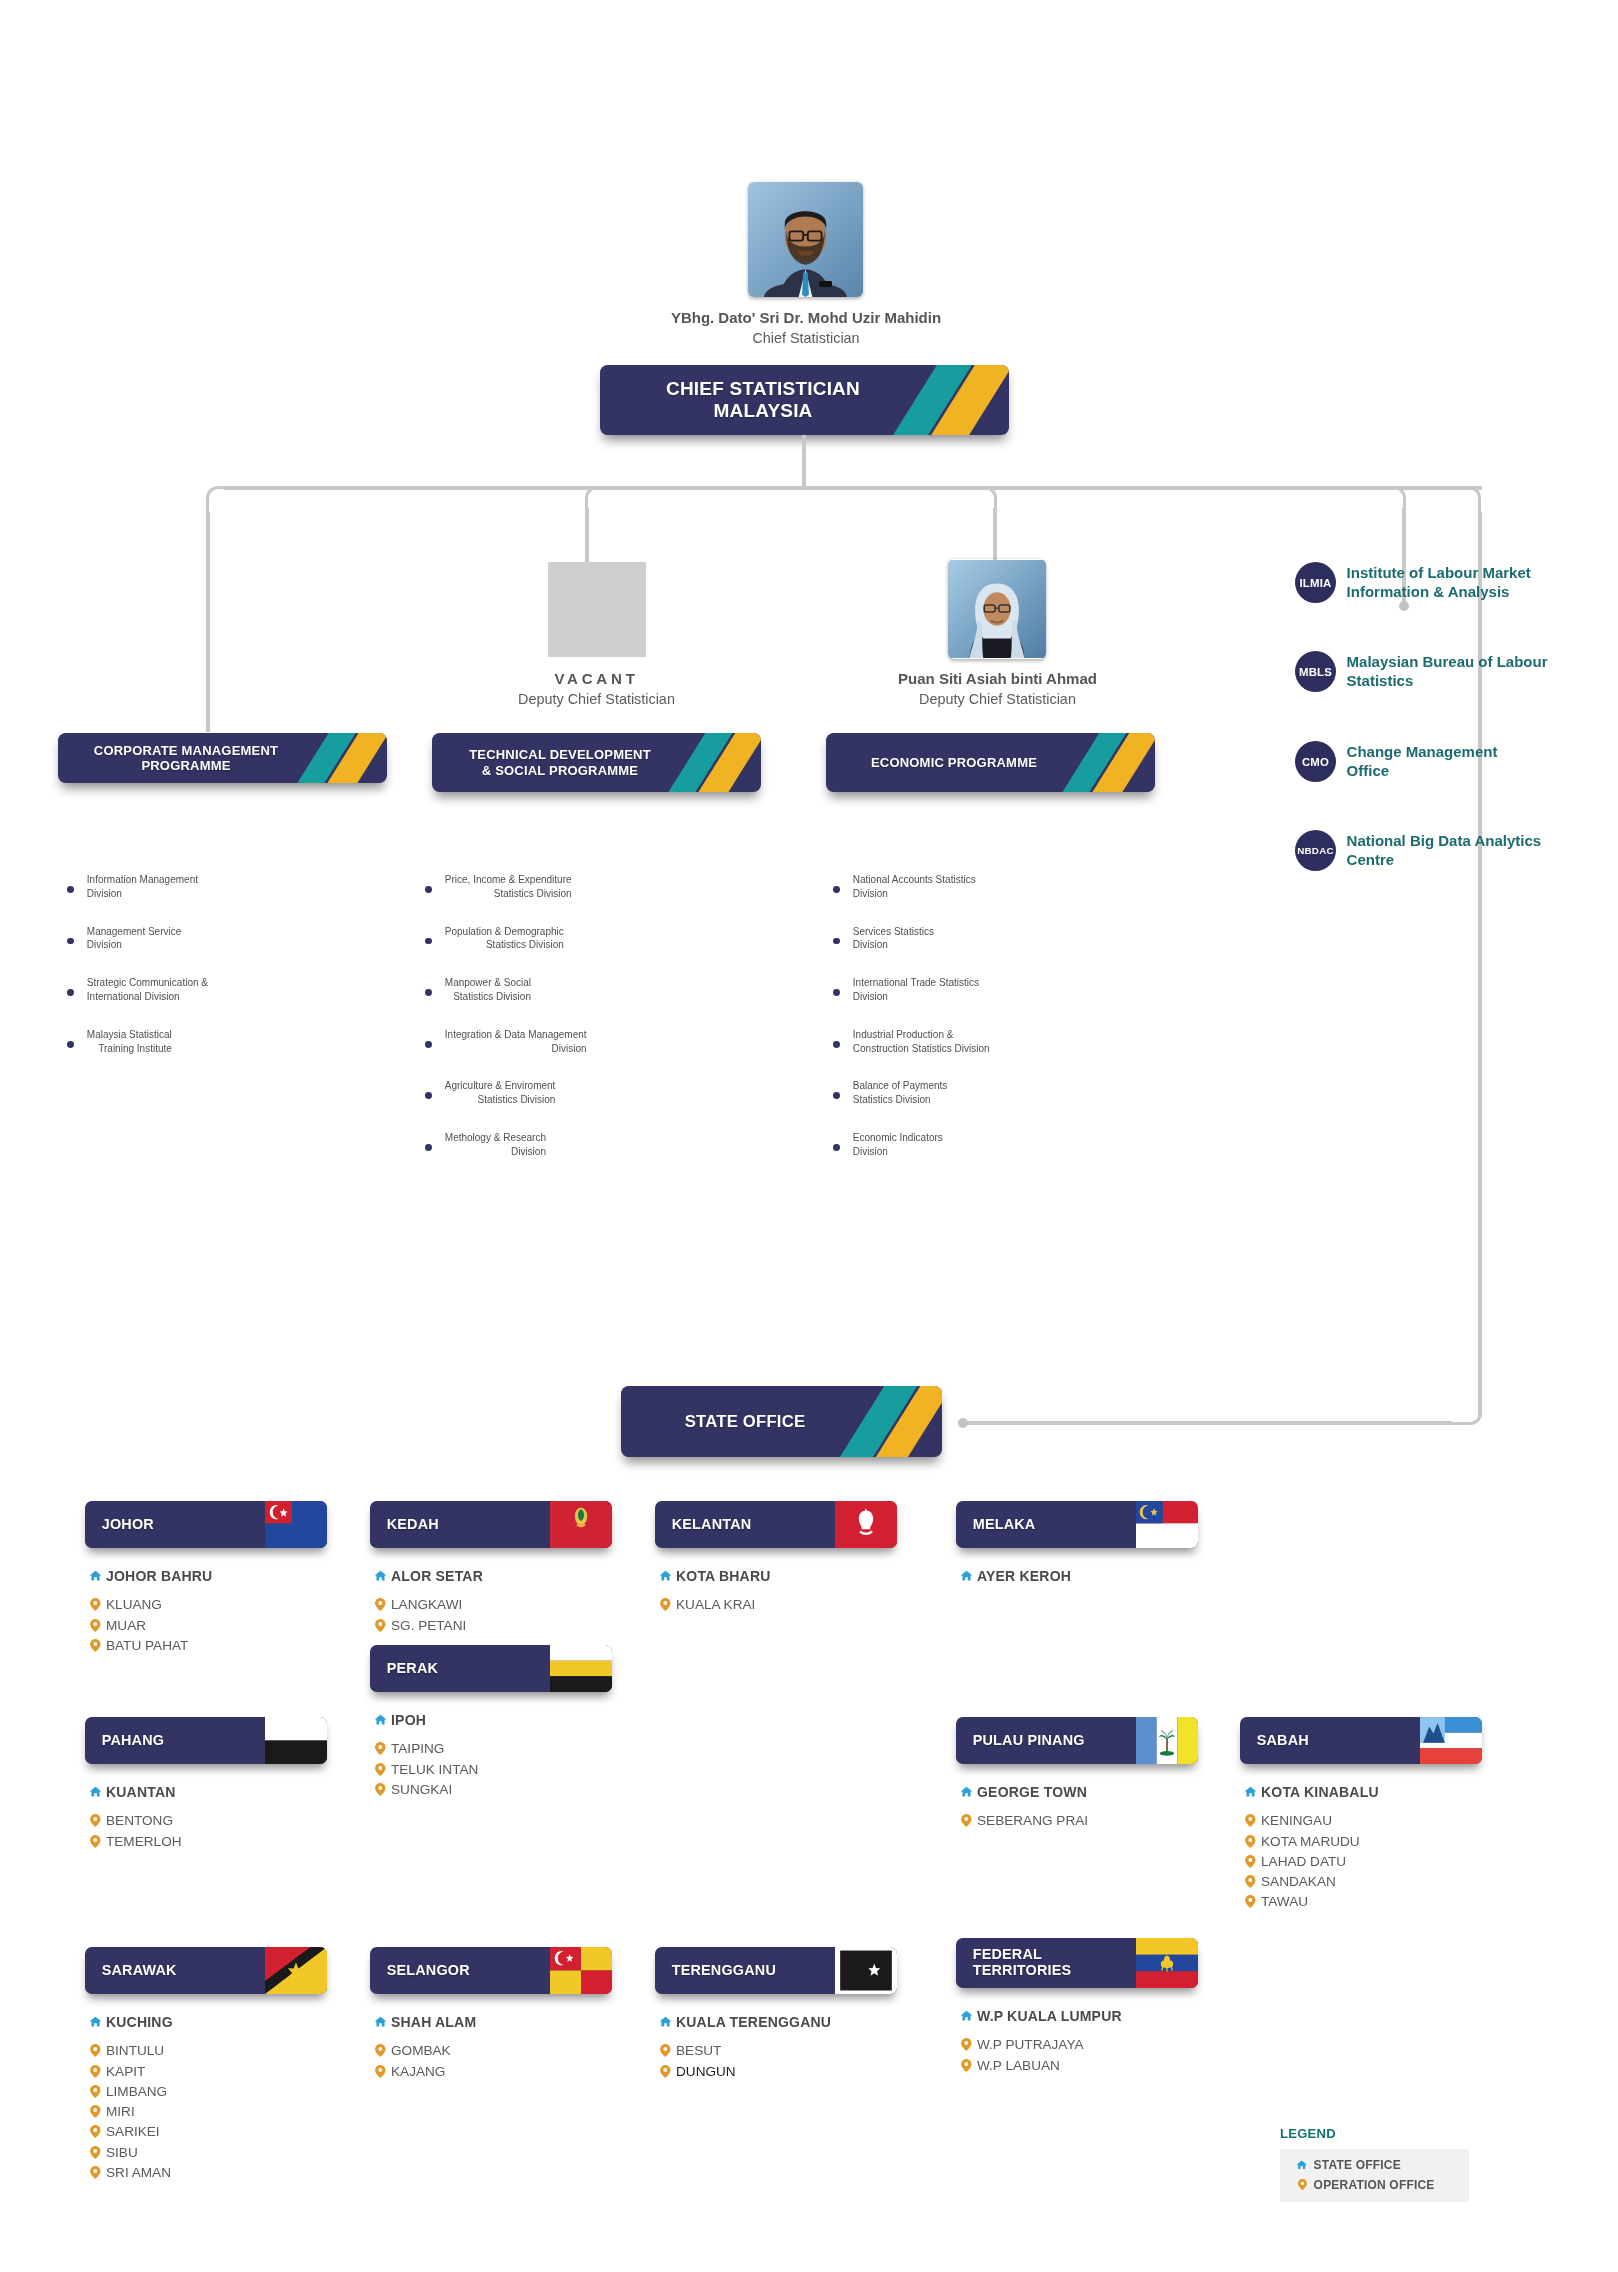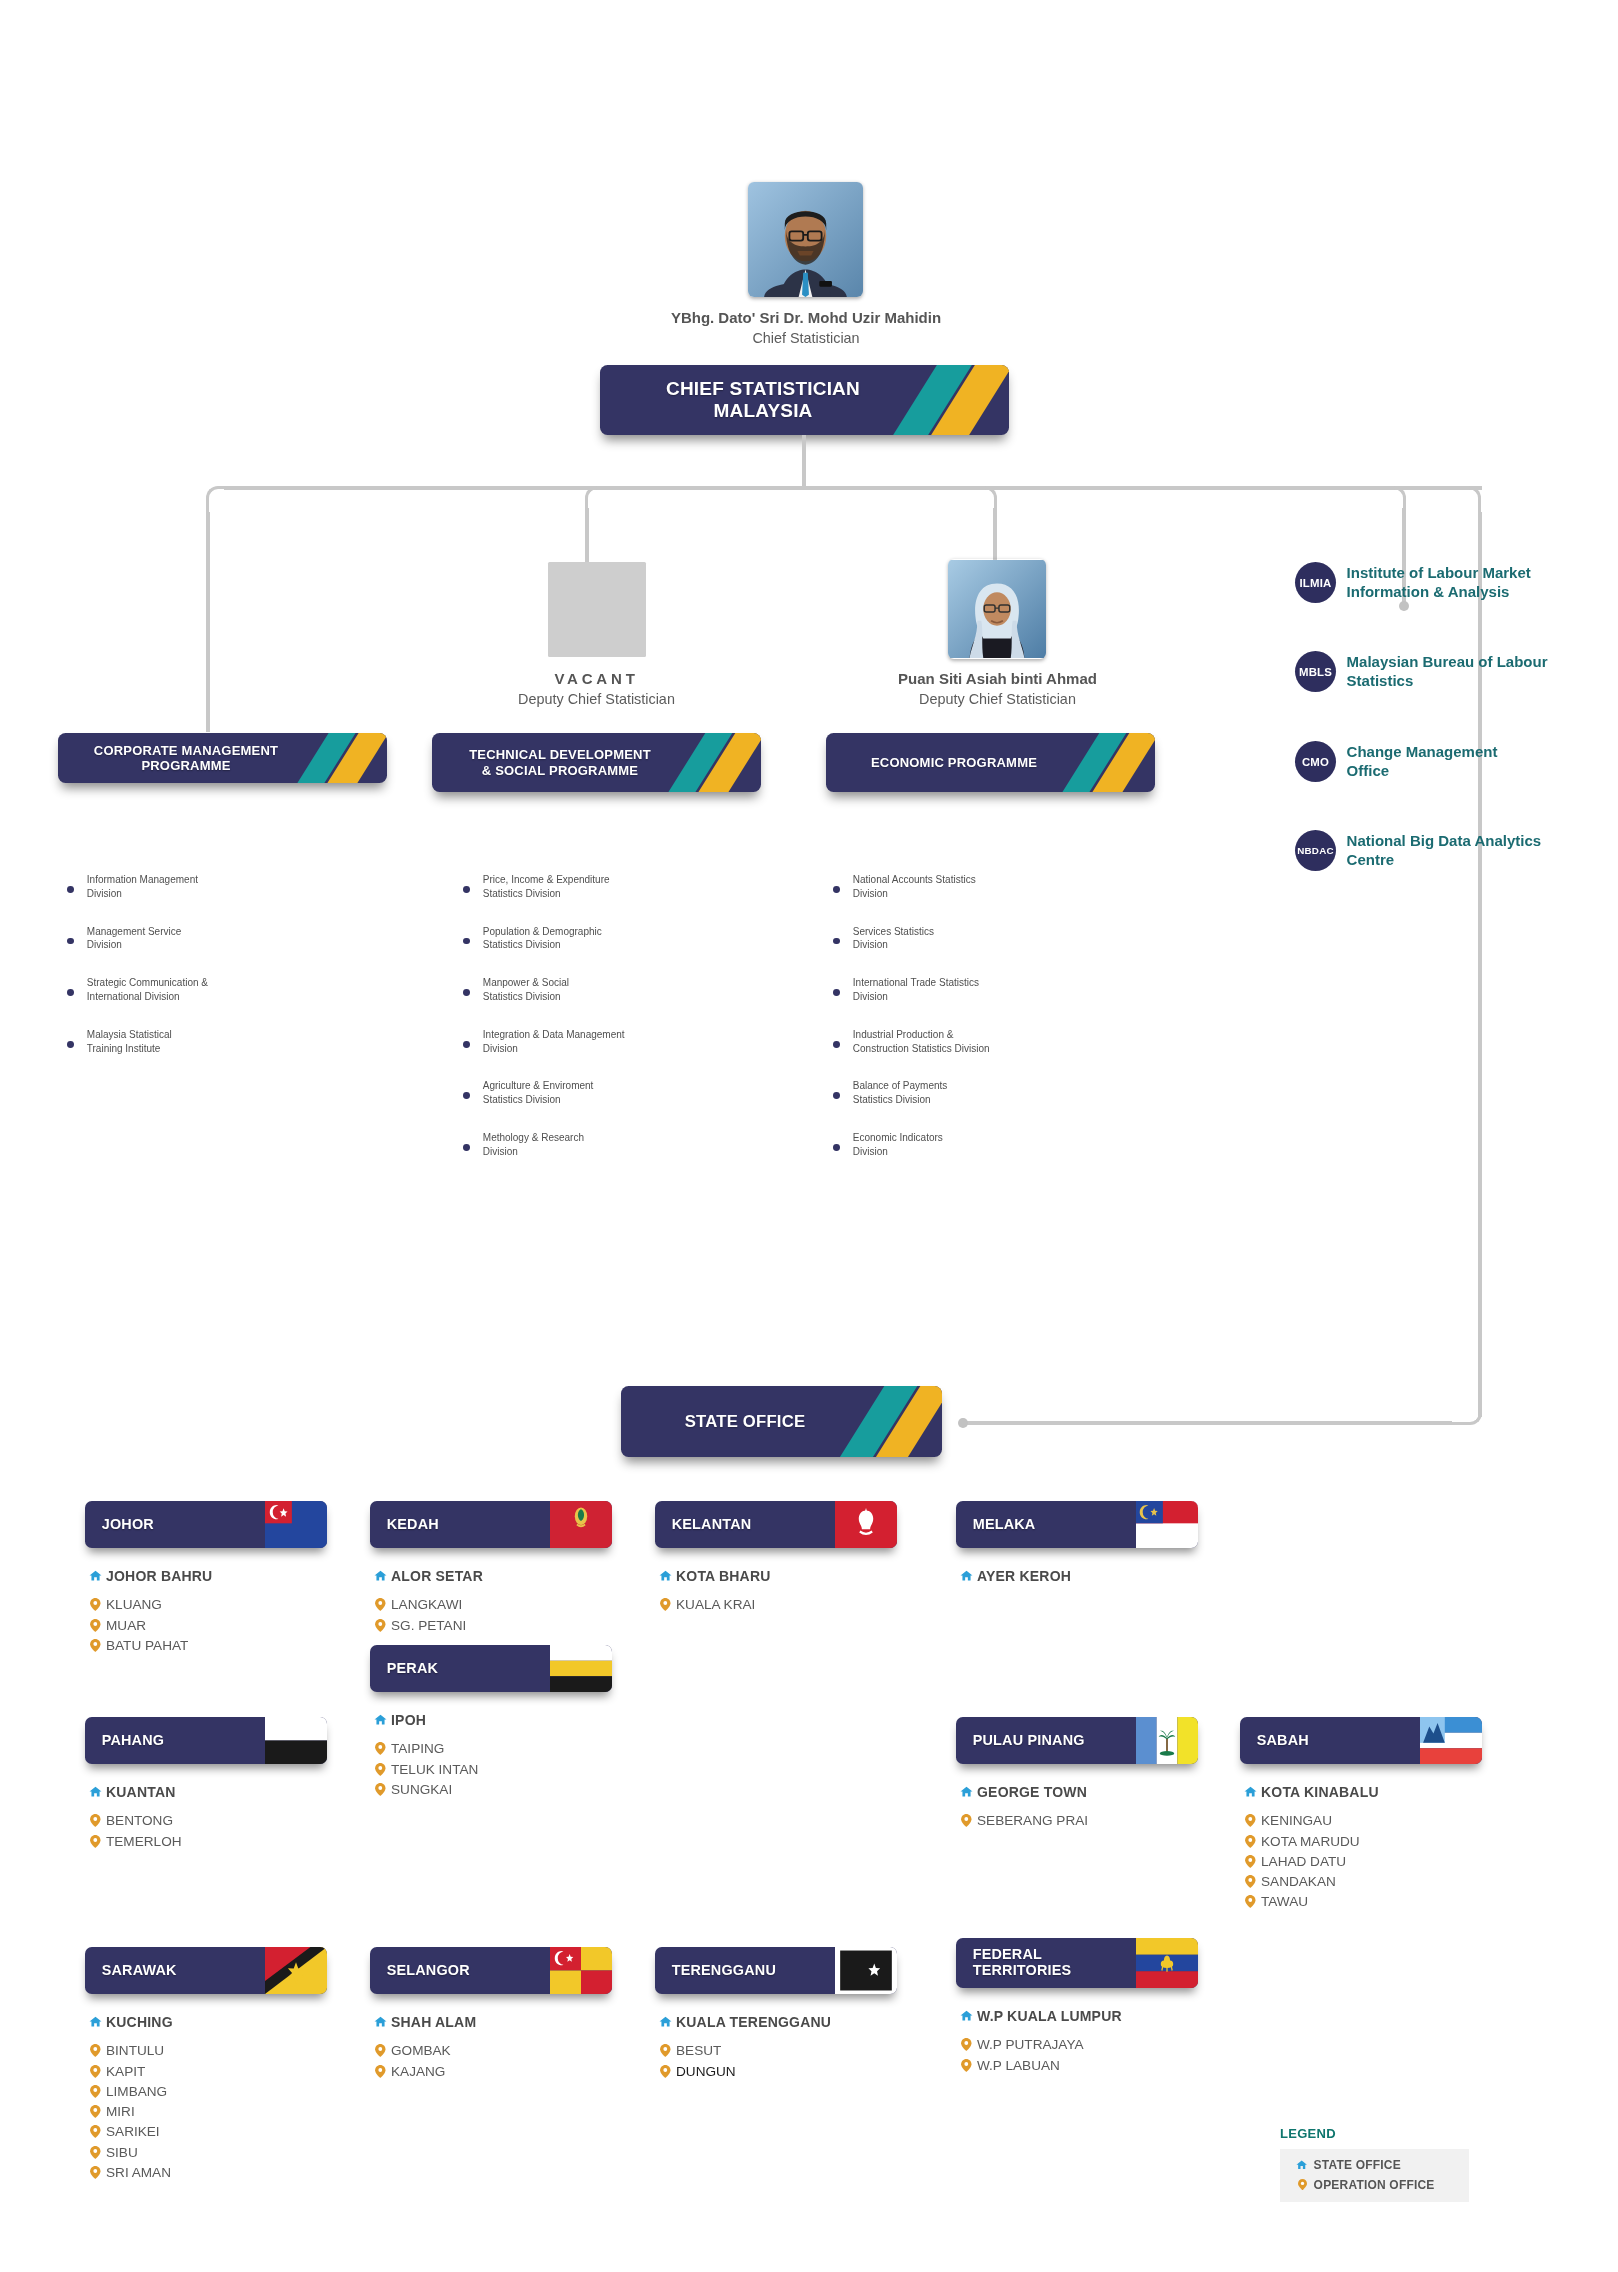--- a/index.html
+++ b/index.html
@@ -268,26 +268,26 @@
       <span class="div-text" style="white-space: pre-line;">Management Service
 Division</span>
     </div>
     <div class="div-item">
       <span class="div-bullet"></span>
       <span class="div-text" style="white-space: pre-line;">Strategic Communication &amp;
 International Division</span>
     </div>
     <div class="div-item">
       <span class="div-bullet"></span>
-      <span class="div-text" style="white-space: pre-line;">Malaysia Statistical
+      <span class="div-text" style="white-space: pre-line; text-align: right;">Malaysia Statistical
 Training Institute</span>
     </div>
   </div>
 
-  <div class="div-list" style="left:463px; top:873px; width:326px;">
+  <div class="div-list" style="left:425px; top:873px; width:326px;text-align:right;">
     <div class="div-item">
       <span class="div-bullet"></span>
       <span class="div-text" style="white-space: pre-line;">Price, Income &amp; Expenditure
 Statistics Division</span>
     </div>
     <div class="div-item">
       <span class="div-bullet"></span>
       <span class="div-text" style="white-space: pre-line;">Population &amp; Demographic
 Statistics Division</span>
     </div>

